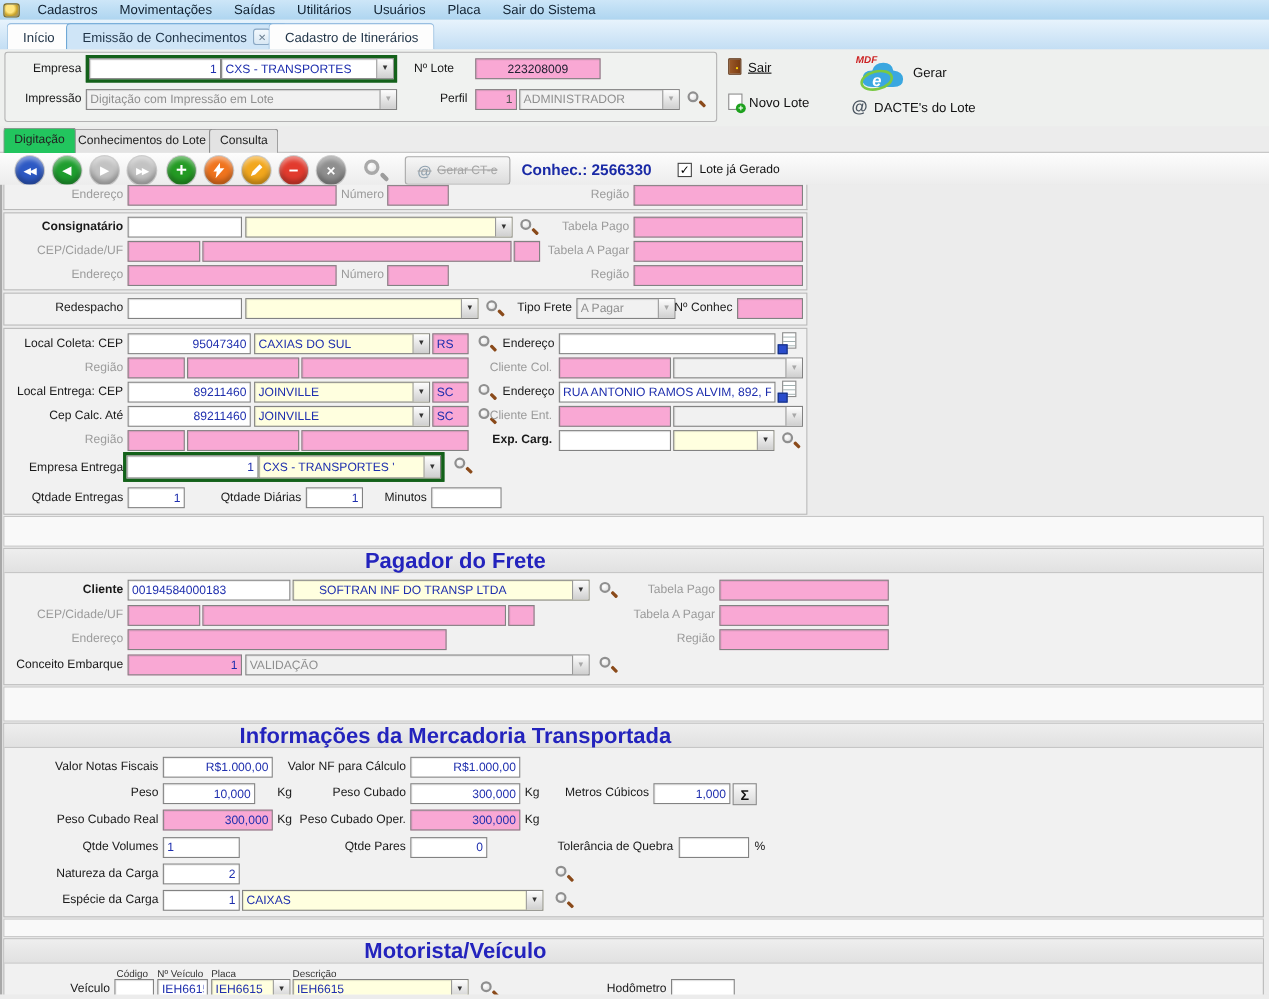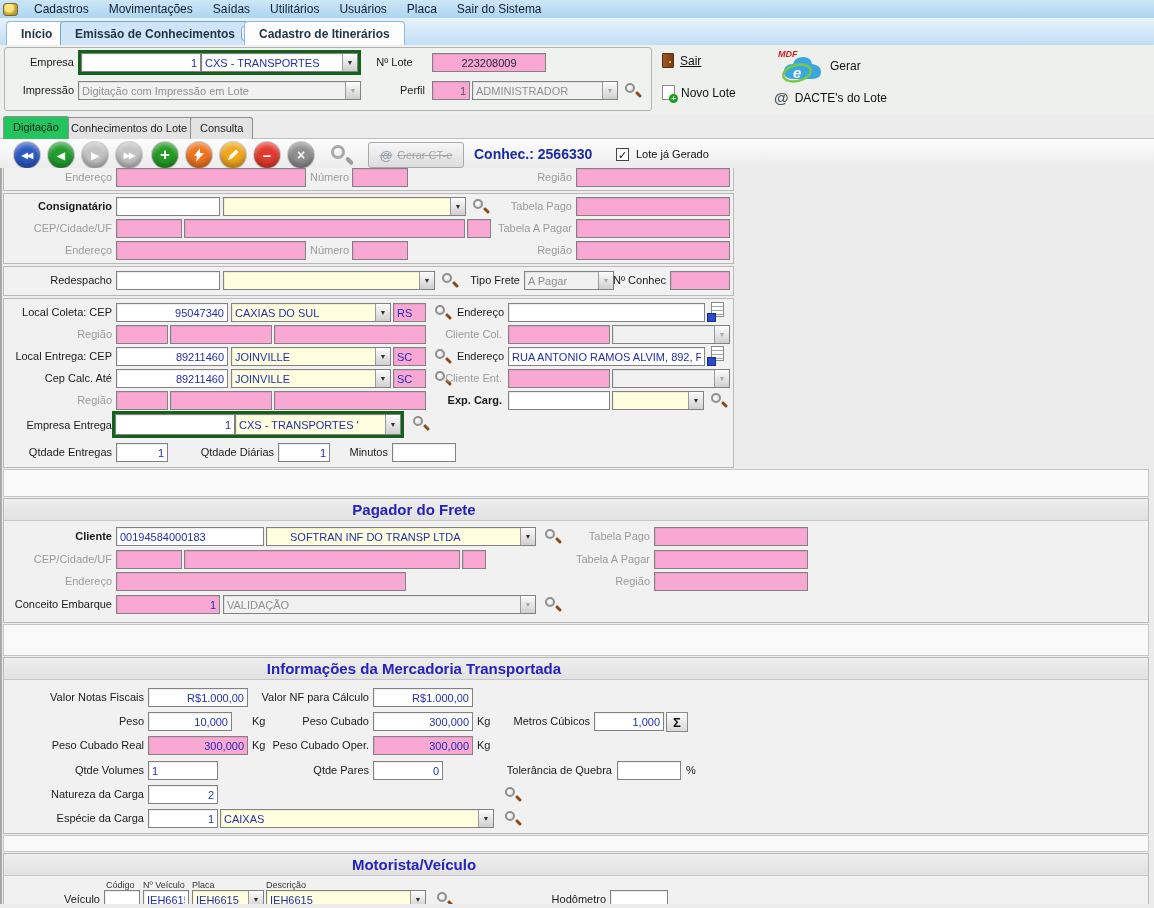--- a/index.html
+++ b/index.html
@@ -9,21 +9,21 @@
   
   .menubar { position:absolute; left:0; top:0; width:1154px; height:18px;
     background:linear-gradient(#cde6f8,#aed5f0); display:flex; align-items:center; gap:0; }
   .appicon { width:15px; height:13px; margin:0 6px 0 3px;
     background:radial-gradient(circle at 40% 35%, #ffe680 0 35%, #caa42a 60%, #8c8c8c 100%);
     border:1px solid #7a6a2a; border-radius:3px; }
   .mitem { padding:0 10px; font-size:12px; line-height:18px; color:#102030; cursor:default; }
 
   
   .tabstrip { position:absolute; left:0; top:18px; width:1154px; height:27px;
-    background:linear-gradient(#e7f3fc,#c3def4);font-weight:bold; }
+    background:linear-gradient(#e7f3fc,#c3def4); }
   .mtab { position:absolute; top:3px; height:24px; line-height:22px; padding:0 14px;
     background:#fdfdfd; border:1px solid #8fb9de; border-bottom:none; border-radius:4px 4px 0 0;
     font-size:12px; color:#1e3246; display:flex; align-items:center; gap:6px; }
   .mtab.active { background:#cfe5f7; border-color:#6fa8d6; }
   .tclose { width:16px; height:15px; border:1px solid #8aa8c4; border-radius:3px;
     background:linear-gradient(#f4f9fd,#d9e8f4); color:#6b7f92; font-size:9px;
     display:flex; align-items:center; justify-content:center; }
 
   
   .hpanel { position:absolute; left:0; top:45px; width:1154px; height:70px; background:#eef0ee; }
@@ -95,21 +95,21 @@
   
   .content { position:absolute; left:0; top:168px; width:1154px; height:736px; background:#ececec;
     border-left:2px solid #a8a8a8; overflow:hidden; }
   .panel { position:absolute; background:#f1f1f1; border:1px solid #b9b9b9; }
   .wide { left:1px; width:1146px; }
   .narrow { left:1px; width:731px; }
   .gapstrip { position:absolute; left:1px; width:1146px; background:#f9f9f9;
     border:1px solid #c6c6c6; }
   .secbar { position:absolute; left:0; top:0; right:0; height:22px;
     background:linear-gradient(#eeeeee,#e1e1e1); border-bottom:1px solid #c6c6c6; }
-  .secbar span { display:block; width:820px; text-align:center; font-size:15px; font-weight:bold;
+  .secbar span { display:block; width:820px; text-align:center; font-size:20px; font-weight:bold;
     color:#2323bd; line-height:22px; }
   .picker { position:absolute; width:24px; height:20px; }
   .picker .sheet { position:absolute; left:4px; top:0; width:13px; height:15px; background:#fff;
     border:1px solid #8a8a8a;
     background-image:linear-gradient(#9aa 1px, transparent 1px);
     background-size:100% 4px; background-position:0 3px; }
   .picker .blue { position:absolute; left:0; bottom:0; width:9px; height:9px; background:#2a4ccc;
     border:1px solid #16307e; }
   .sigma { position:absolute; width:22px; height:20px; background:linear-gradient(#fafafa,#dadada);
     border:1px solid #8a8a8a; font-size:13px; font-weight:bold; color:#111;

